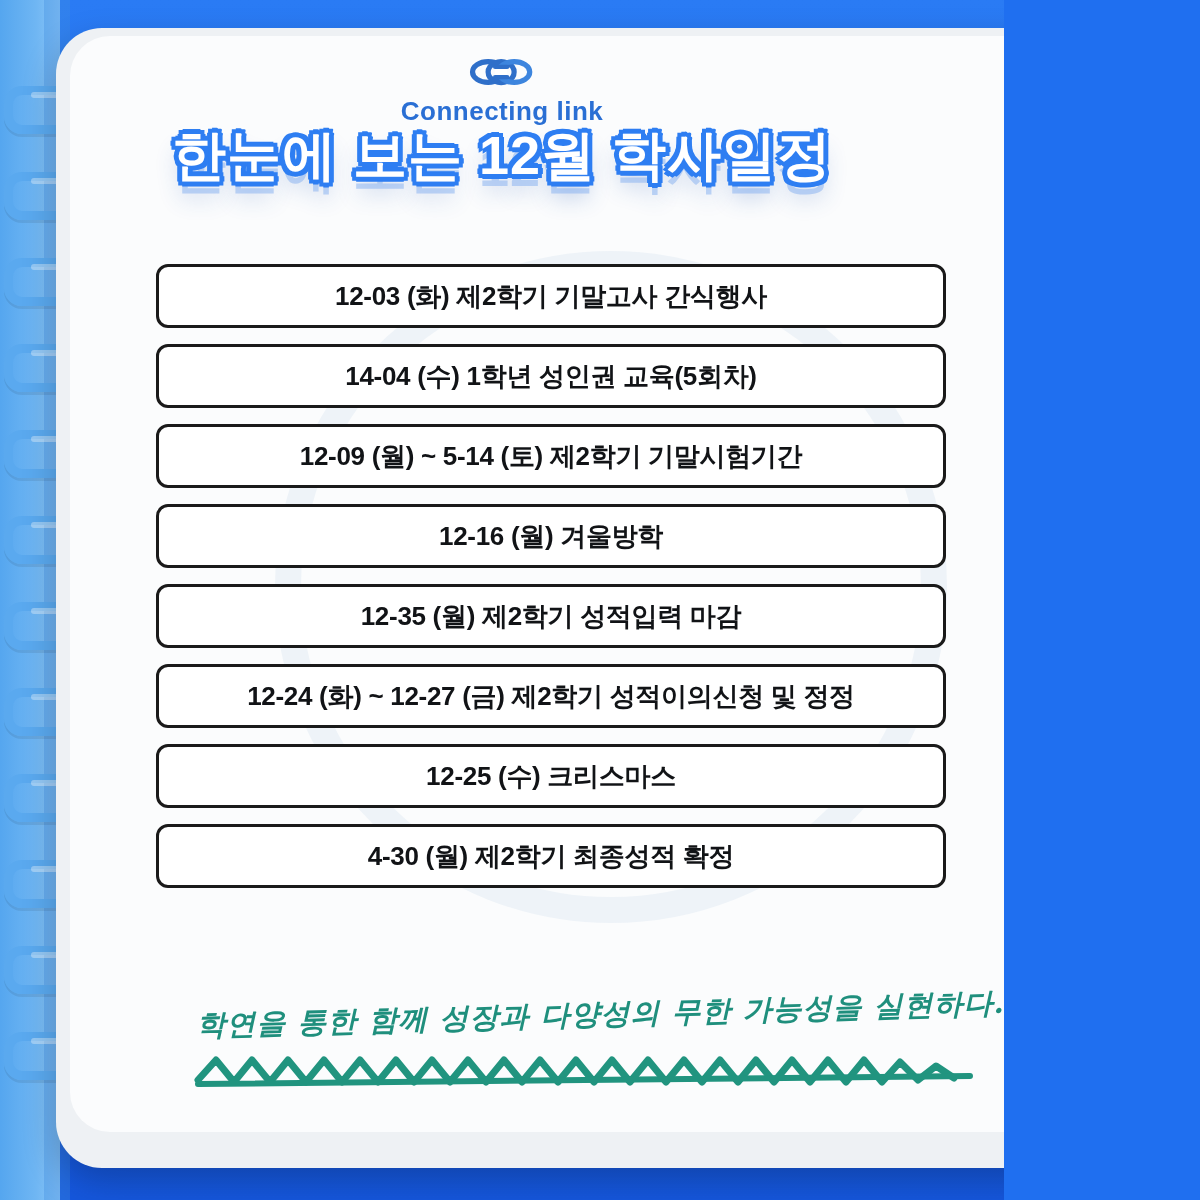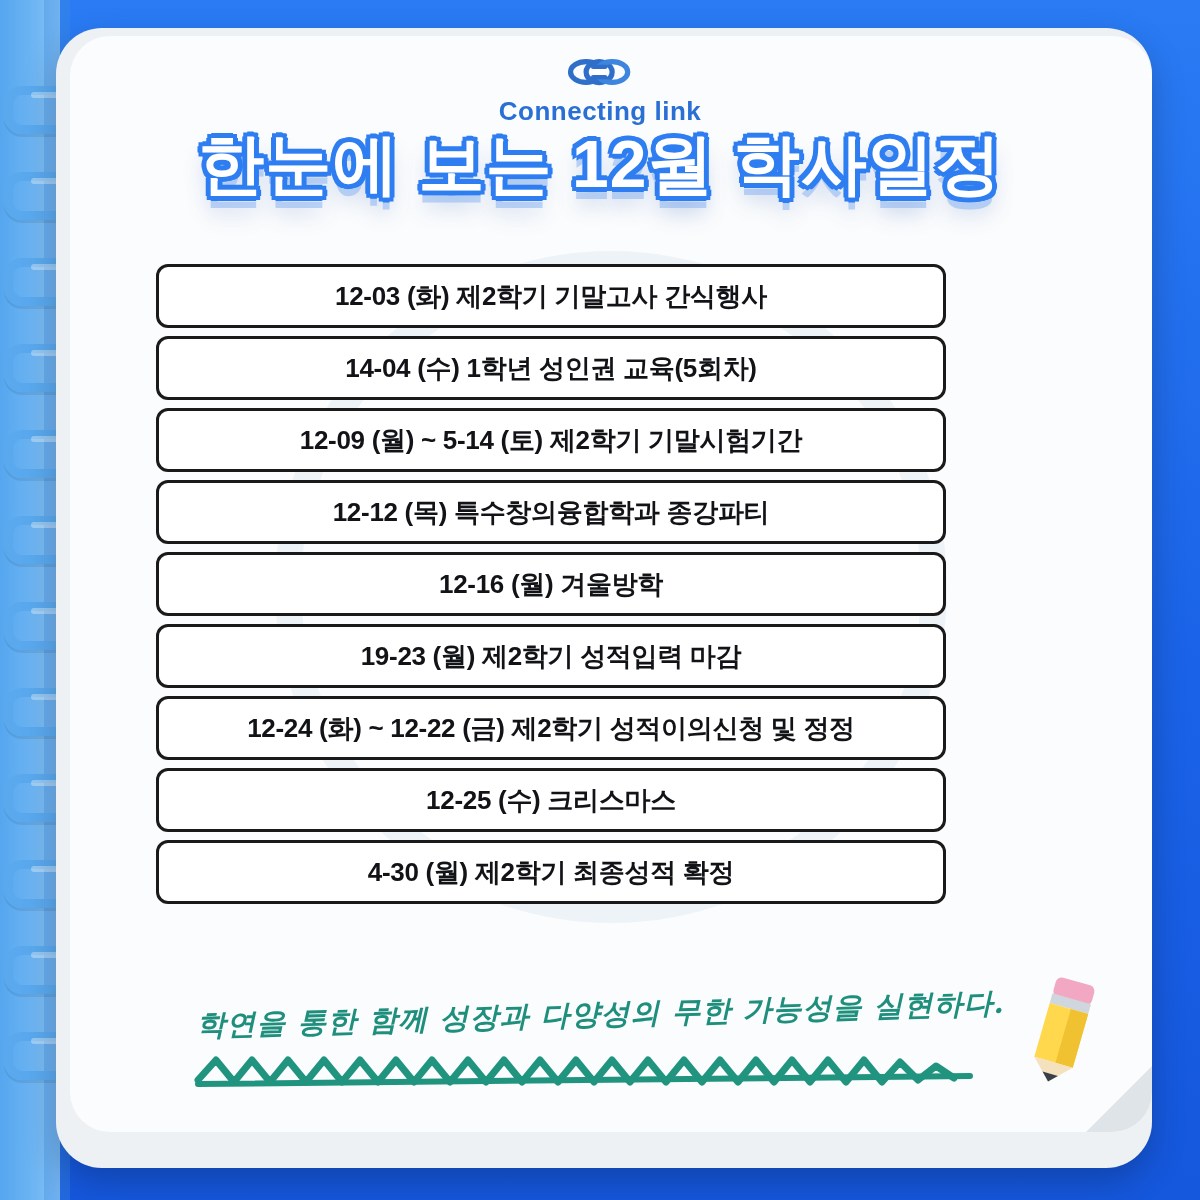--- a/index.html
+++ b/index.html
@@ -10,21 +10,21 @@
     width: 1200px;
     height: 1200px;
     overflow: hidden;
     font-family: "Liberation Sans", sans-serif;
     background: #1f6ff0;
   }
 
   
   .poster {
     position: relative;
-    width: 1200px;
+    width: 1004px;
     height: 1200px;
     background: linear-gradient(180deg, #2a7bf4 0%, #1a63e8 55%, #1557dd 100%);
     overflow: hidden;
     text-decoration: underline;
   }
 
   
   .binding-strip {
     position: absolute;
     left: 0;
@@ -142,41 +142,41 @@
   
   .title-wrap {
     position: absolute;
     left: 0;
     top: 120px;
     width: 100%;
     text-align: center;
   }
   .title {
     display: inline-block;
-    font-size: 66px;
+    font-size: 54px;
     font-weight: bold;
     letter-spacing: 1px;
     color: #ffffff;
     text-shadow:
       -4px -4px 0 #2e7ef2, 4px -4px 0 #2e7ef2, -4px 4px 0 #2e7ef2, 4px 4px 0 #2e7ef2,
       0px -5px 0 #2e7ef2, 0px 5px 0 #2e7ef2, -5px 0px 0 #2e7ef2, 5px 0px 0 #2e7ef2,
       0 12px 0 rgba(140,180,240,.55),
       0 16px 22px rgba(40,90,180,.30);
   }
 
   
   .schedule {
     position: absolute;
     left: 156px;
     top: 264px;
     width: 790px;
   }
   .sched-row {
     height: 58px;
-    margin-bottom: 8px;
+    margin-bottom: 16px;
     background: #ffffff;
     border: 3px solid #1a1a1a;
     border-radius: 12px;
     display: flex;
     align-items: center;
     justify-content: center;
   }
   .sched-text {
     font-size: 26px;
     font-weight: bold;
@@ -273,30 +273,27 @@
       <div class="sched-row">
         <span class="sched-text">12-03 (화) 제2학기 기말고사 간식행사</span>
       </div>
       <div class="sched-row">
         <span class="sched-text">14-04 (수) 1학년 성인권 교육(5회차)</span>
       </div>
       <div class="sched-row">
         <span class="sched-text">12-09 (월) ~ 5-14 (토) 제2학기 기말시험기간</span>
       </div>
       <div class="sched-row">
-        <span class="sched-text">12-12 (목) 특수창의융합학과 종강파티</span>
-      </div>
-      <div class="sched-row">
         <span class="sched-text">12-16 (월) 겨울방학</span>
       </div>
       <div class="sched-row">
-        <span class="sched-text">19-23 (월) 제2학기 성적입력 마감</span>
-      </div>
-      <div class="sched-row">
-        <span class="sched-text">12-24 (화) ~ 12-22 (금) 제2학기 성적이의신청 및 정정</span>
+        <span class="sched-text">12-35 (월) 제2학기 성적입력 마감</span>
+      </div>
+      <div class="sched-row">
+        <span class="sched-text">12-24 (화) ~ 12-27 (금) 제2학기 성적이의신청 및 정정</span>
       </div>
       <div class="sched-row">
         <span class="sched-text">12-25 (수) 크리스마스</span>
       </div>
       <div class="sched-row">
         <span class="sched-text">4-30 (월) 제2학기 최종성적 확정</span>
       </div>
     </div>
 
   <div class="slogan">

